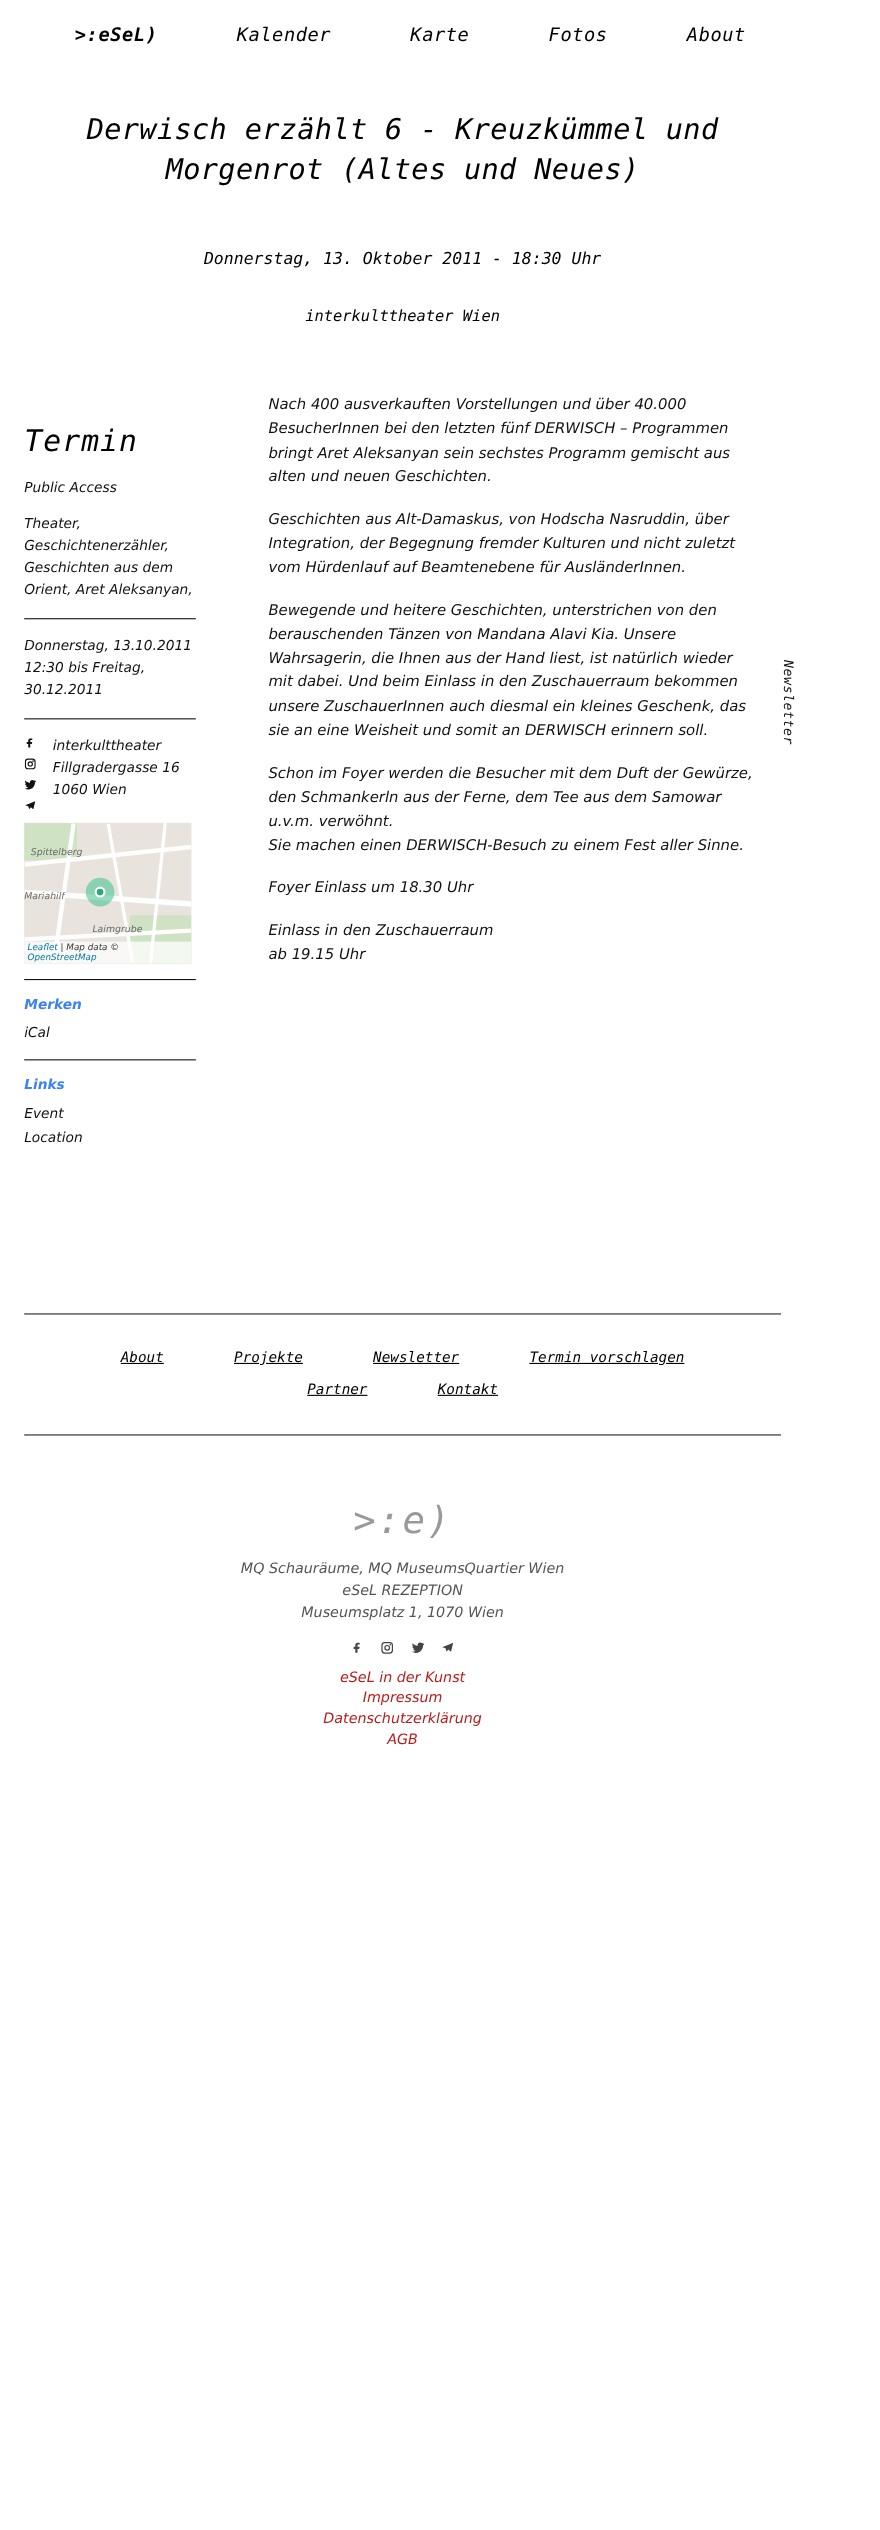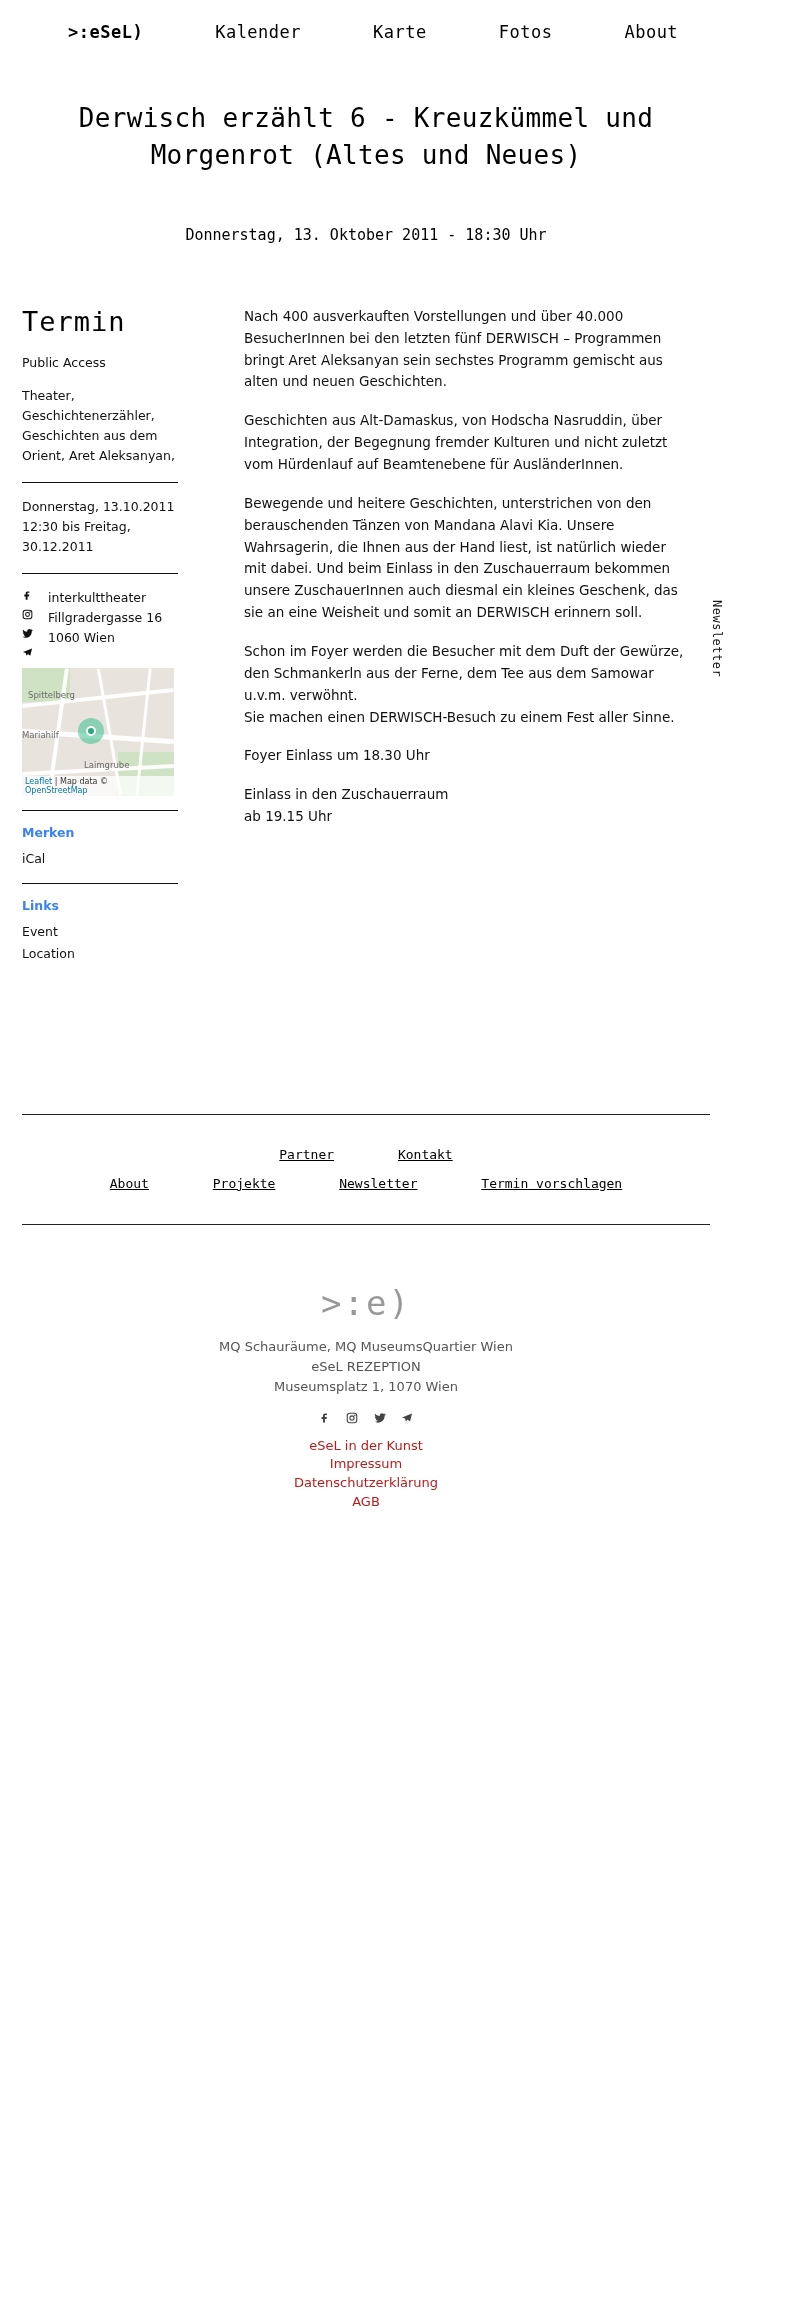--- a/index.html
+++ b/index.html
@@ -5,21 +5,21 @@
   * { box-sizing: border-box; }
   html, body { margin: 0; padding: 0; }
   body {
     width: 800px;
     min-height: 2300px;
     background: #ffffff;
     font-family: "DejaVu Sans", sans-serif;
     color: #111111;
     position: relative;
   }
-  .page { width: 732px; position: relative; }
+  .page { width: 732px; position: relative; font-style: italic; }
 
   
   .topnav {
     display: flex;
     align-items: center;
     gap: 0px;
     padding: 22px 0 18px 0;
     font-family: "DejaVu Sans Mono", monospace;
     font-size: 17px;
     letter-spacing: 0.5px;
@@ -65,20 +65,21 @@
   
   .content {
     display: flex;
     align-items: flex-start;
     padding: 62px 0 0 0;
   }
   .col-left {
     width: 170px;
     margin-left: 22px;
     padding-right: 14px;
+    margin-top: 28px;
   }
   .col-right {
     flex: 1;
     padding-left: 52px;
     padding-right: 40px;
   }
 
   .termin-head {
     font-family: "DejaVu Sans Mono", monospace;
     font-size: 27px;
@@ -253,20 +254,21 @@
     <a class="brand" href="#">&gt;:eSeL)</a>
     <a href="#">Kalender</a>
     <a href="#">Karte</a>
     <a href="#">Fotos</a>
     <a href="#">About</a>
   </div>
 
   <div class="title-block">
     <h1 class="event-title">Derwisch erzählt 6 - Kreuzkümmel und Morgenrot (Altes und Neues)</h1>
     <div class="event-date">Donnerstag, 13. Oktober 2011 - 18:30 Uhr</div>
+    <div class="event-venue">interkulttheater Wien</div>
   </div>
 
   <div class="content">
 
     <div class="col-left">
       <div class="termin-head">Termin</div>
       <div class="meta-line">Public Access</div>
       <div class="meta-block">Theater, Geschichtenerzähler, Geschichten aus dem Orient, Aret Aleksanyan,</div>
 
       <hr class="rule">
@@ -350,28 +352,28 @@
       <p>ab 19.15 Uhr</p>
     </div>
   </div>
 
   <div class="newsletter-tab">Newsletter</div>
 
   <div style="height:150px"></div>
   <hr class="footer-rule">
   <div class="footer-links">
     <div>
-      <a href="#">Partner</a>
-      <a href="#">Kontakt</a>
-    </div>
-    <div>
       <a href="#">About</a>
       <a href="#">Projekte</a>
       <a href="#">Newsletter</a>
       <a href="#">Termin vorschlagen</a>
+    </div>
+    <div>
+      <a href="#">Partner</a>
+      <a href="#">Kontakt</a>
     </div>
   </div>
   <div style="height:18px"></div>
   <hr class="footer-rule">
 
   <div class="brand-big">&gt;:e)</div>
   <div class="brand-info">
     <div>MQ Schauräume, MQ MuseumsQuartier Wien</div>
     <div>eSeL REZEPTION</div>
     <div>Museumsplatz 1, 1070 Wien</div>

